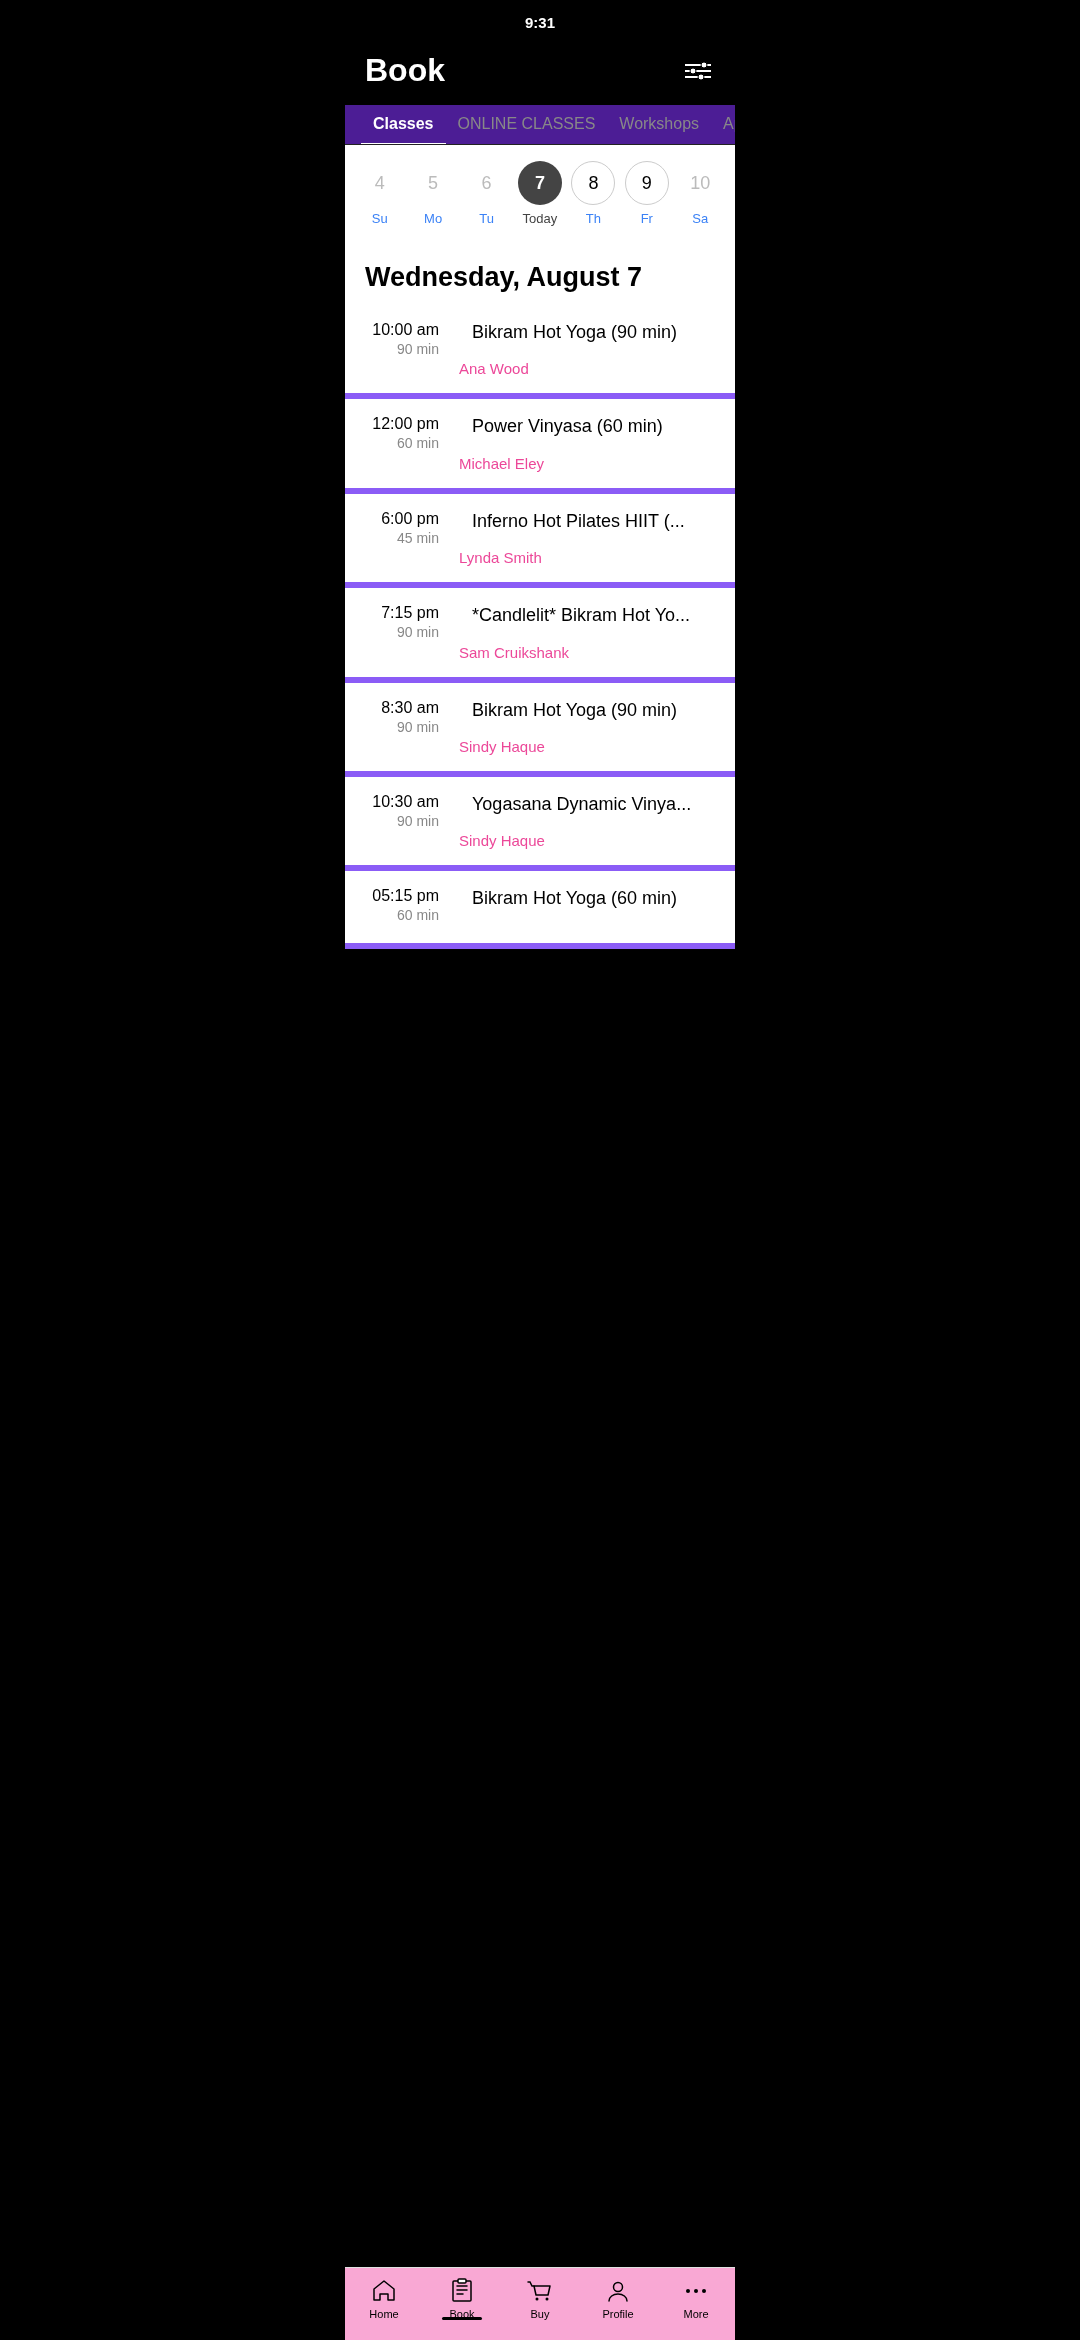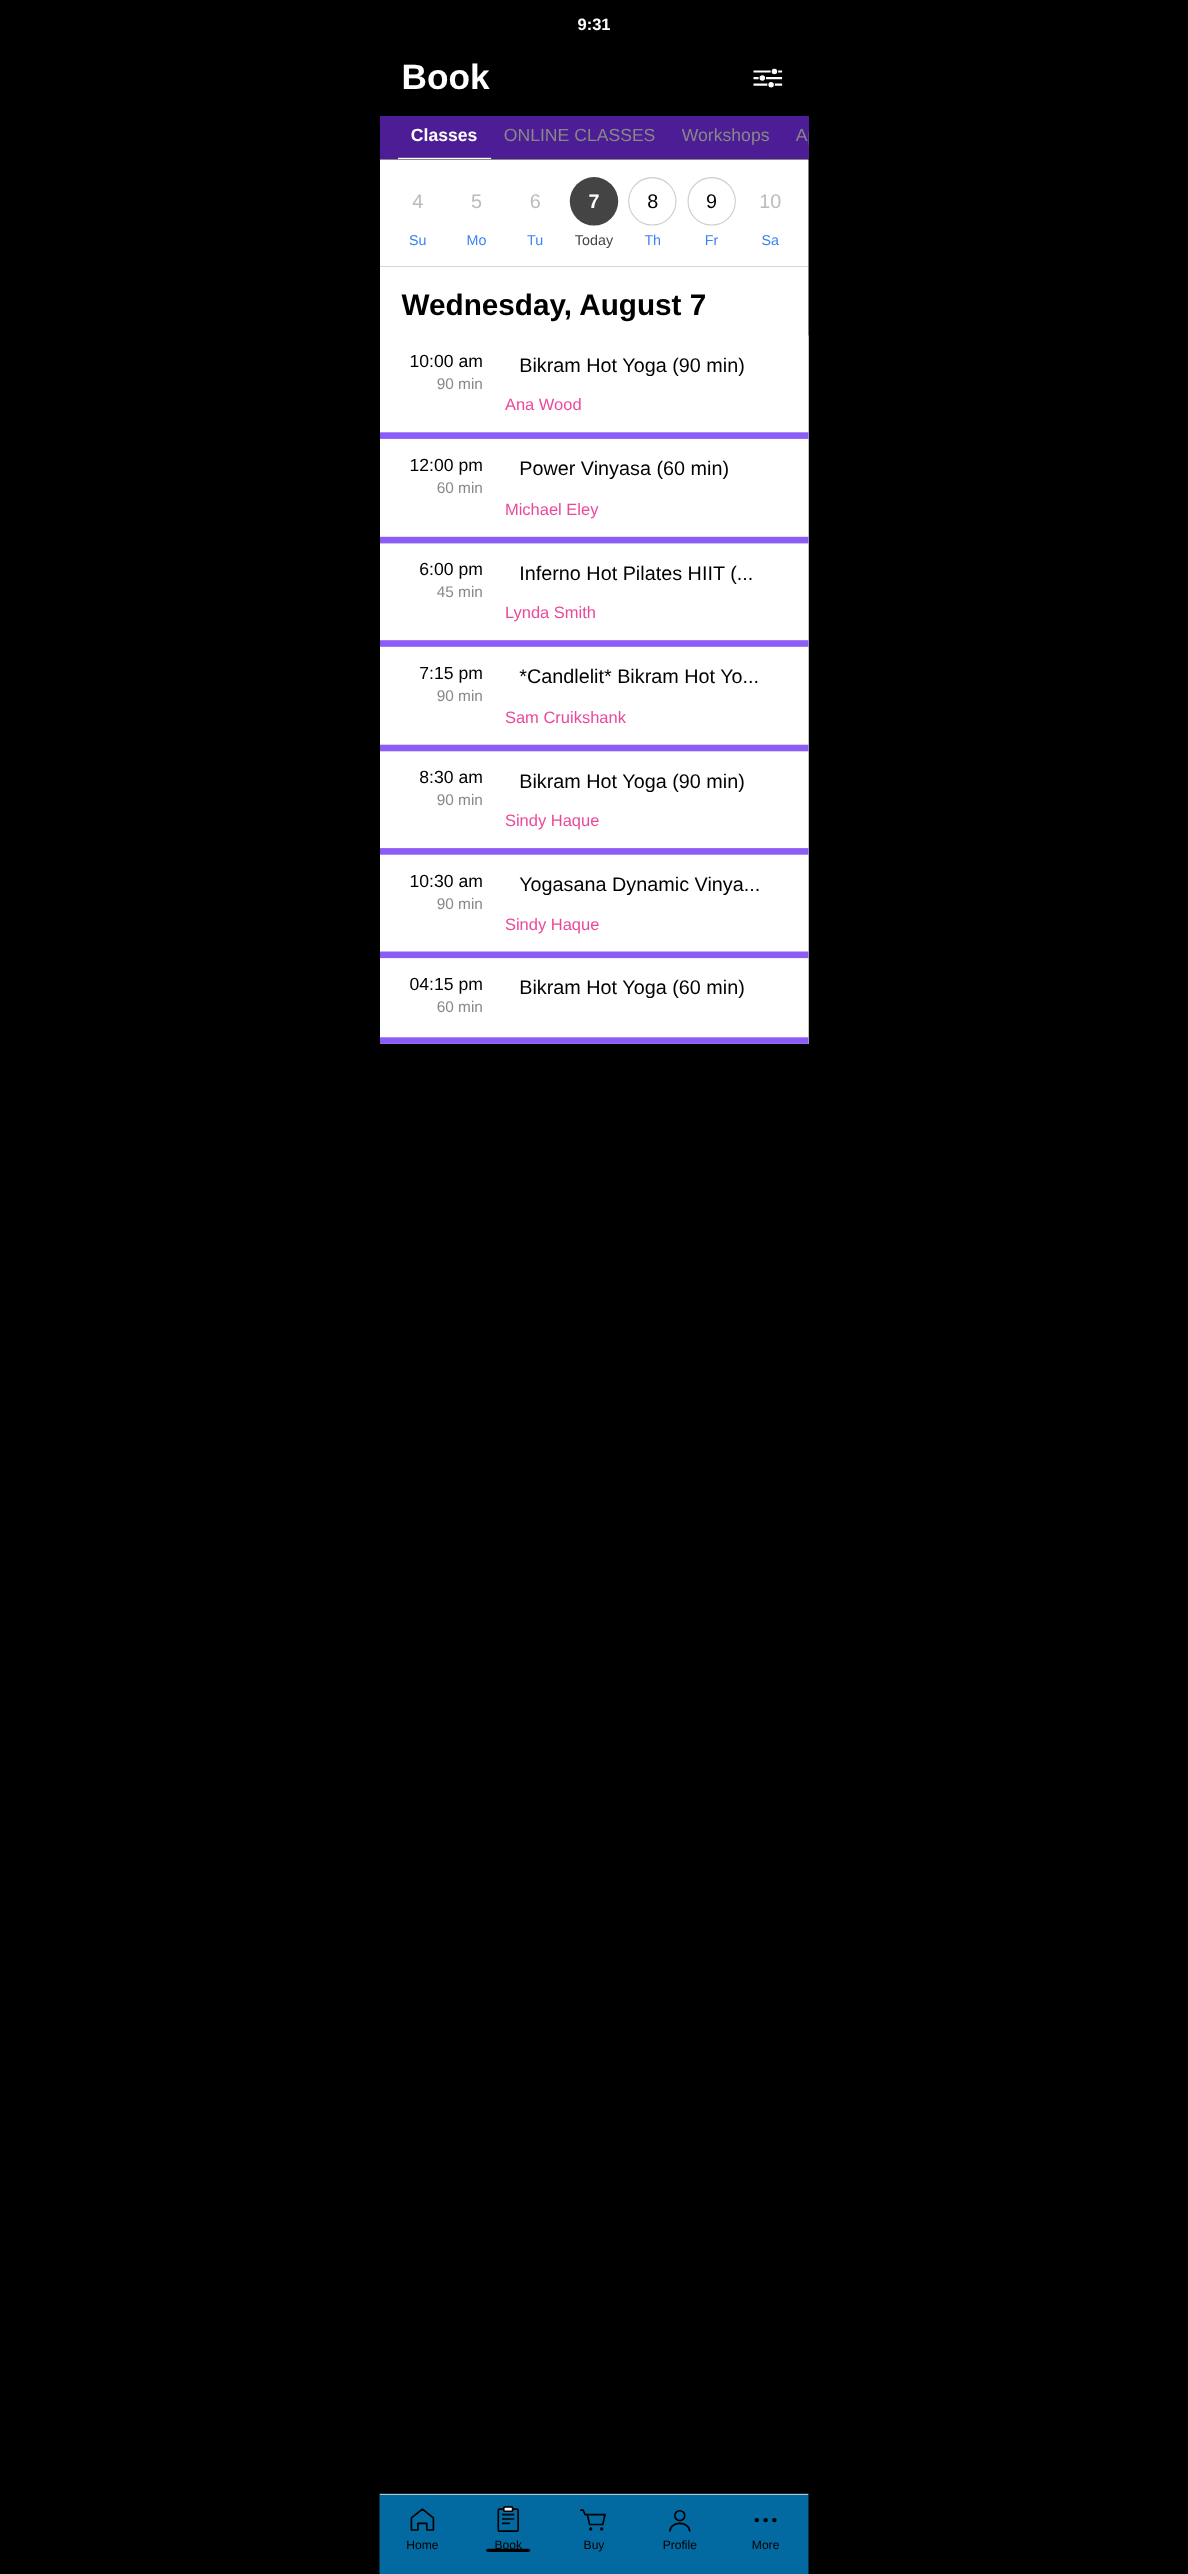--- a/index.html
+++ b/index.html
@@ -212,21 +212,21 @@
       margin-top: 16px;
     }
 
     
     .bottom-nav {
       position: fixed;
       bottom: 0;
       left: 50%;
       transform: translateX(-50%);
       width: 390px;
-      background: #0369a1;
+      background: #f9a8d4;
       border-top: 1px solid #e0e0e0;
       display: flex;
       justify-content: space-around;
       align-items: flex-start;
       padding: 10px 0 20px 0;
       z-index: 100;
     }
 
     .nav-item {
       display: flex;
@@ -411,21 +411,21 @@
           <div class="class-time-duration">90 min</div>
         </div>
         <div class="class-info">
           <div class="class-name">Yogasana Dynamic Vinya...</div>
           <div class="class-instructor">Sindy Haque</div>
         </div>
       </div>
 
       <div class="class-item">
         <div class="class-time">
-          <div class="class-time-main">04:15 pm</div>
+          <div class="class-time-main">05:15 pm</div>
           <div class="class-time-duration">60 min</div>
         </div>
         <div class="class-info">
           <div class="class-name">Bikram Hot Yoga (60 min)</div>
           <div class="class-instructor"></div>
         </div>
       </div>
 
     </div>
   </div>

